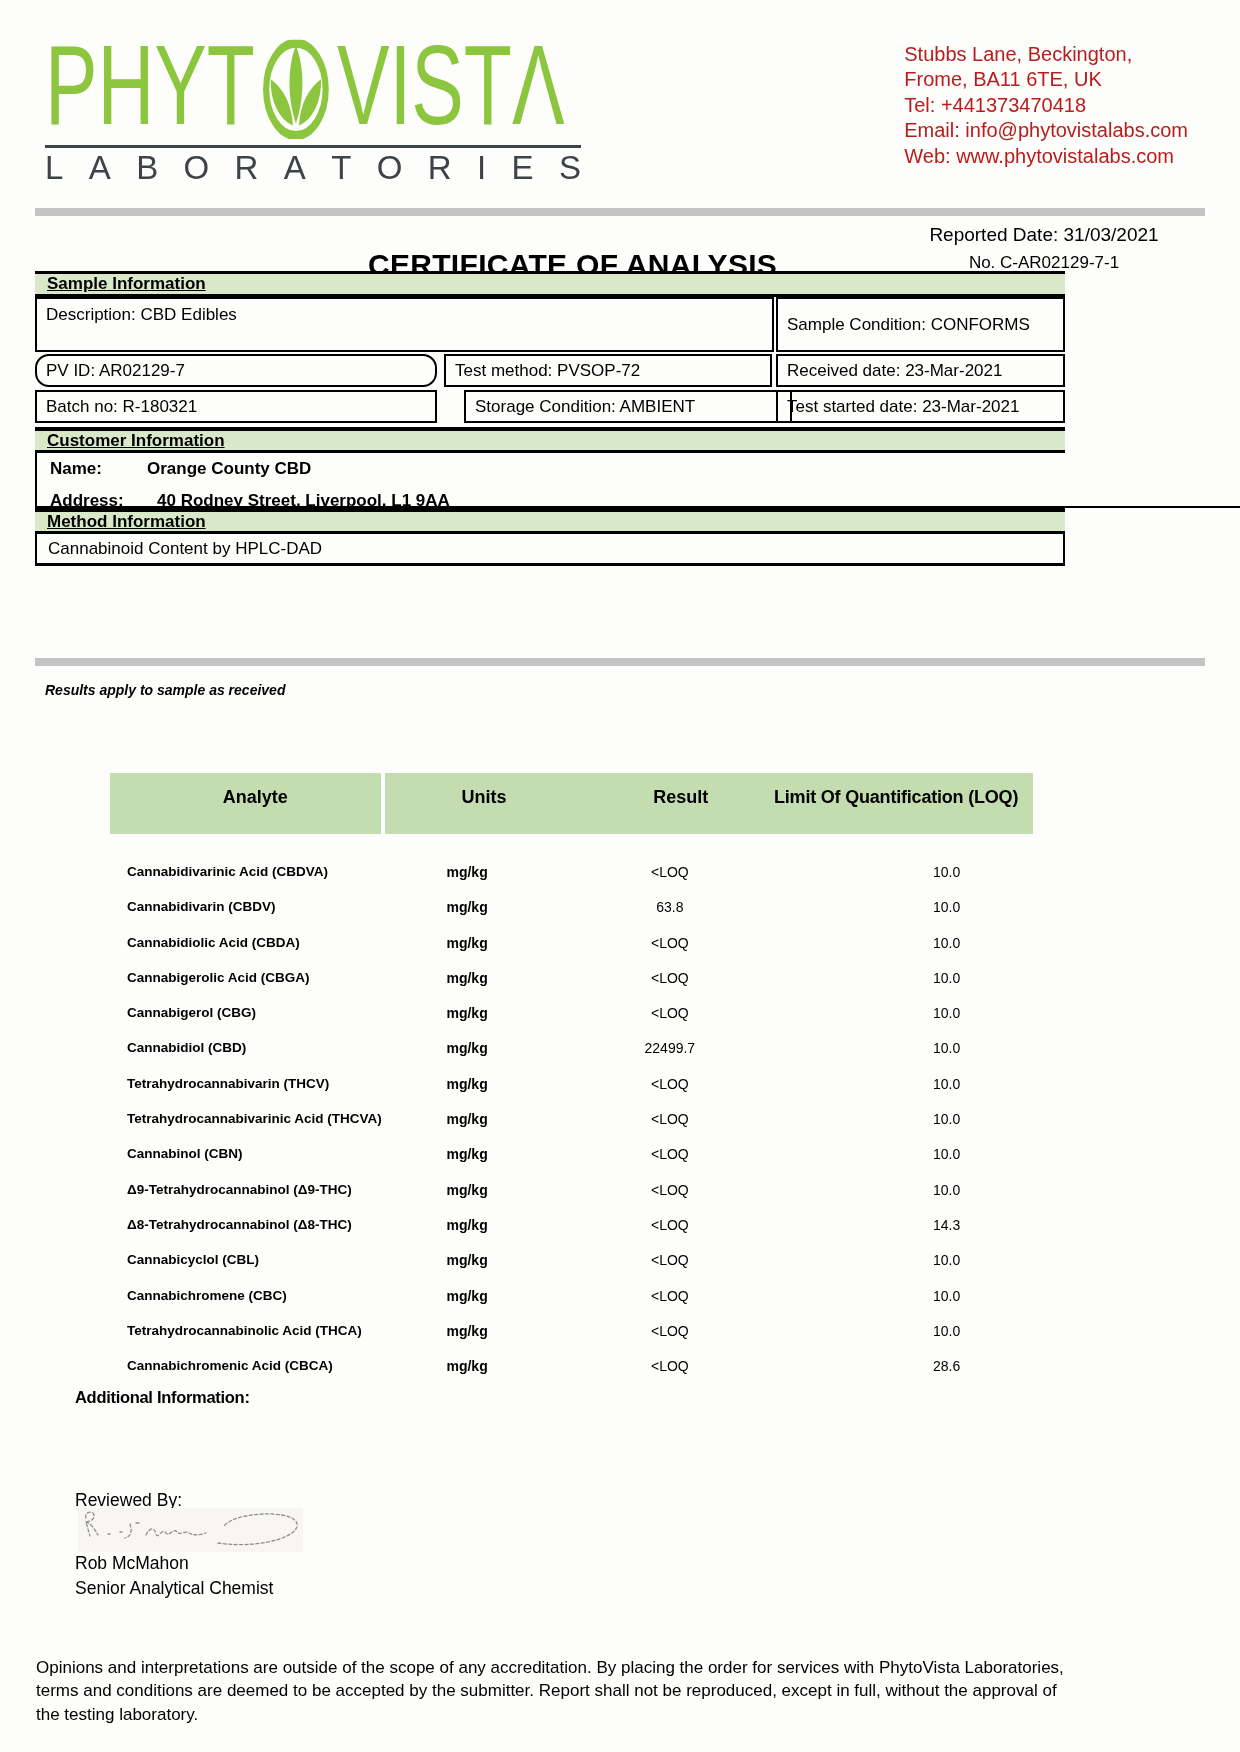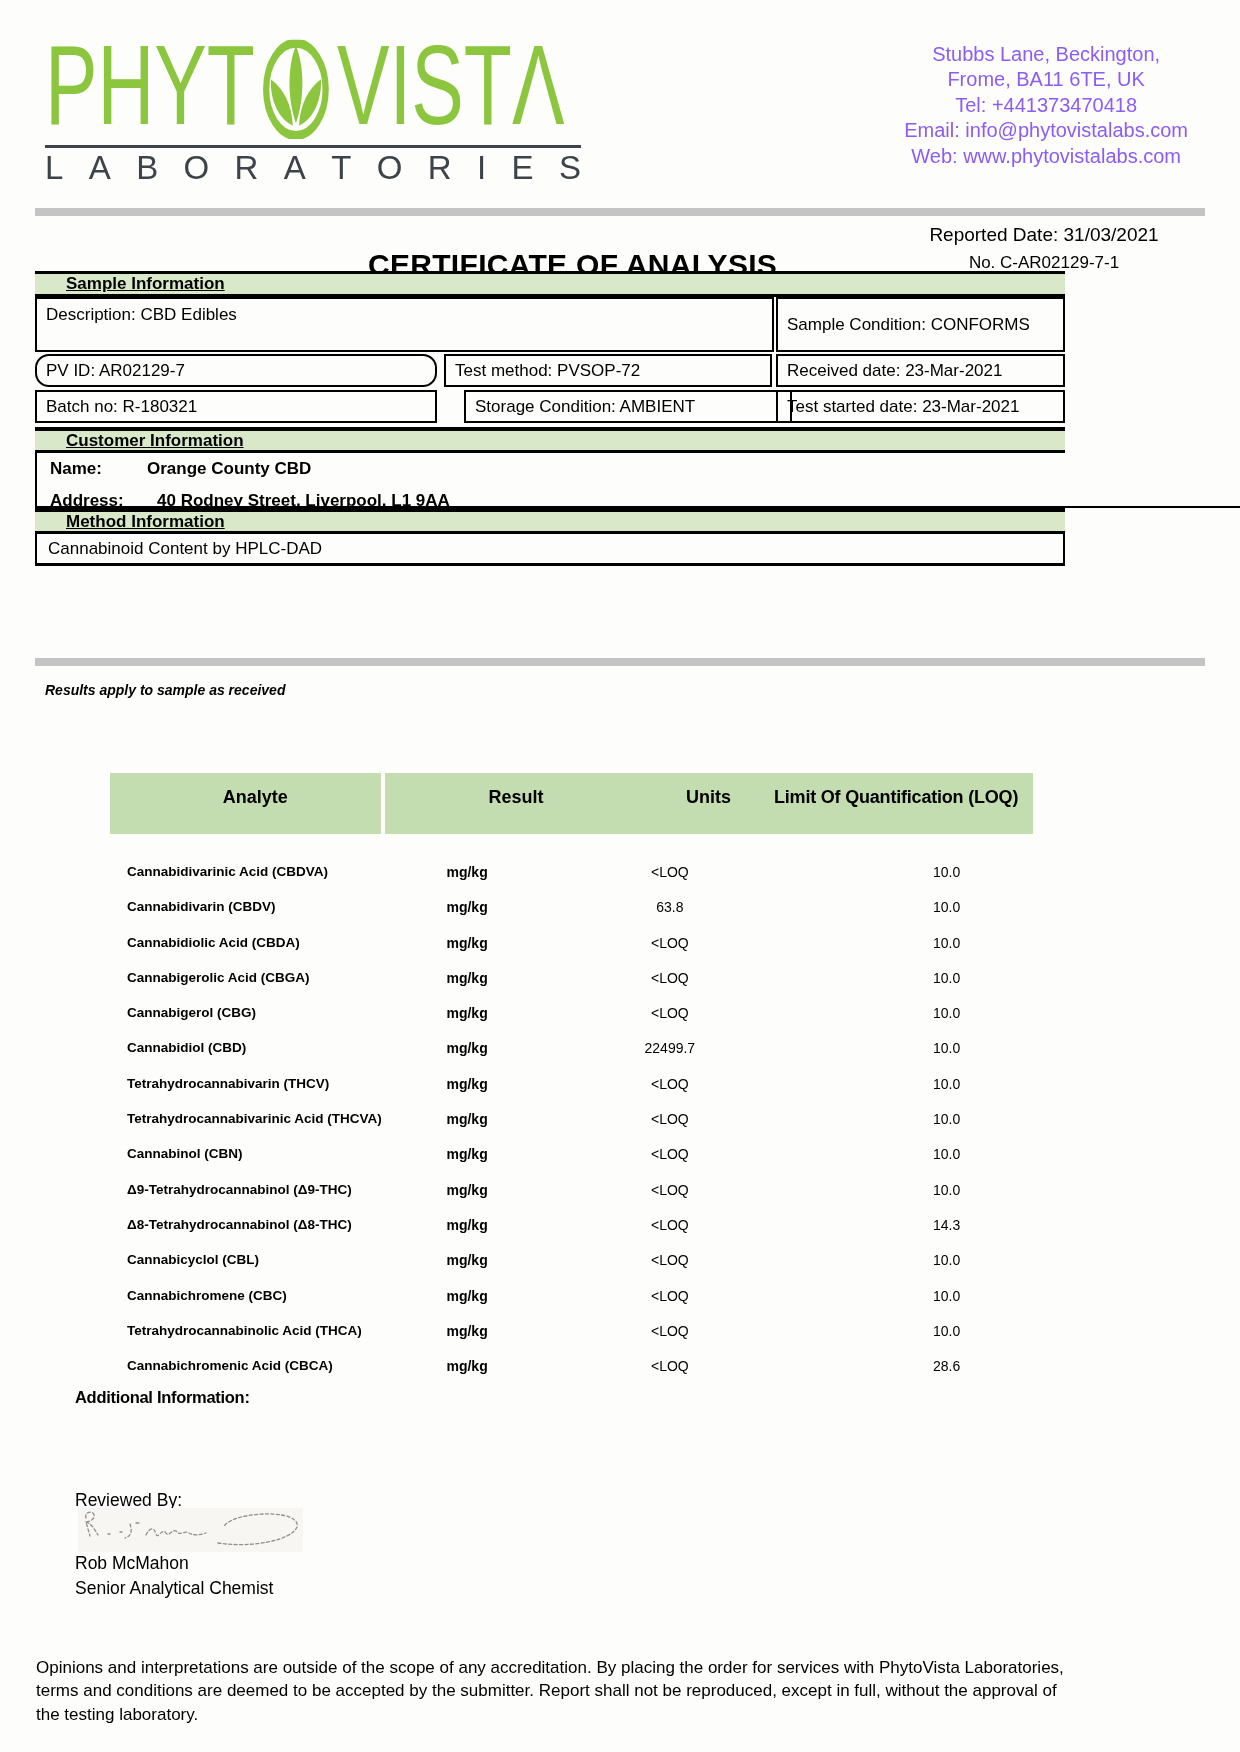--- a/index.html
+++ b/index.html
@@ -14,34 +14,34 @@
     font-size:96px; line-height:1; color:#8CC63F; letter-spacing:0px;
     transform:scale(0.82,1.18); transform-origin:top left; white-space:nowrap;
   }
   .leaf-svg{ margin:8px 2px 0 2px; display:block; }
   .logo-rule{ position:absolute; left:45px; top:145px; width:536px; height:3px; background:#3D4349; }
   .logo-sub{
     position:absolute; left:45px; top:149px; width:536px; display:flex;
     justify-content:space-between; font-size:33px; color:#3D4349;
   }
   
-  .contact{ position:absolute; top:42px; right:52px; text-align:center; font-size:20px; line-height:25.4px; color:#8b5cf6; }
+  .contact{ position:absolute; top:42px; right:52px; text-align:left; font-size:20px; line-height:25.4px; color:#b91c1c; }
   .graybar{ position:absolute; left:35px; width:1170px; height:8px; background:#C4C4C4; }
   .bar1{ top:208px; } .bar2{ top:658px; }
   .report-meta{ position:absolute; left:898px; top:224px; width:292px; text-align:center; }
   .report-meta .rd{ font-size:19px; margin-bottom:7px; white-space:nowrap; }
   .report-meta .rn{ font-size:17px; white-space:nowrap; }
   .doc-title{ position:absolute; left:368px; top:248px; font-size:30px; font-weight:bold; letter-spacing:0.3px; white-space:nowrap; }
   
   .secbar{
     position:absolute; left:35px; width:1030px; height:26px; box-sizing:border-box;
     background:#D9E8C9; border-top:3px solid #000; border-bottom:3px solid #000;
     display:flex; align-items:center; padding-left:12px; font-size:17px; font-weight:bold;
   }
-  .secbar .ul{ text-decoration:underline;margin-left:19px; }
+  .secbar .ul{ text-decoration:underline; }
   .sb-sample{ top:271px; }
   .sb-customer{ top:427px; border-top-width:4px; }
   .sb-method{ top:508px; border-top-width:4px; }
   .ibox{
     position:absolute; box-sizing:border-box; border:2px solid #000;
     font-size:17px; display:flex; align-items:center; padding-left:9px; white-space:nowrap;
   }
   .b-desc{ left:35px; top:297px; width:739px; height:55px; align-items:flex-start; padding-top:6px; }
   .b-cond{ left:776px; top:297px; width:289px; height:55px; }
   .b-pvid{ left:35px; top:354px; width:402px; height:33px;border-radius:14px; }
@@ -157,22 +157,22 @@
     <span class="ul">Method Information</span>
   </div>
   <div class="ibox b-methodinfo">Cannabinoid Content by HPLC-DAD</div>
 
   <div class="graybar bar2"></div>
 
   <div class="results-note">Results apply to sample as received</div>
 
   <div class="rt-head">
     <div class="hcell h0">Analyte</div>
+    <div class="hcell h1">Units</div>
     <div class="hcell h2">Result</div>
-    <div class="hcell h1">Units</div>
     <div class="hcell h3">Limit Of Quantification (LOQ)</div>
   </div>
   <div class="rt-body">
       <div class="trow">
         <div class="tcell tc0">Cannabidivarinic Acid (CBDVA)</div>
         <div class="tcell tc1">mg/kg</div>
         <div class="tcell tc2">&lt;LOQ</div>
         <div class="tcell tc3">10.0</div>
       </div>
       <div class="trow">

